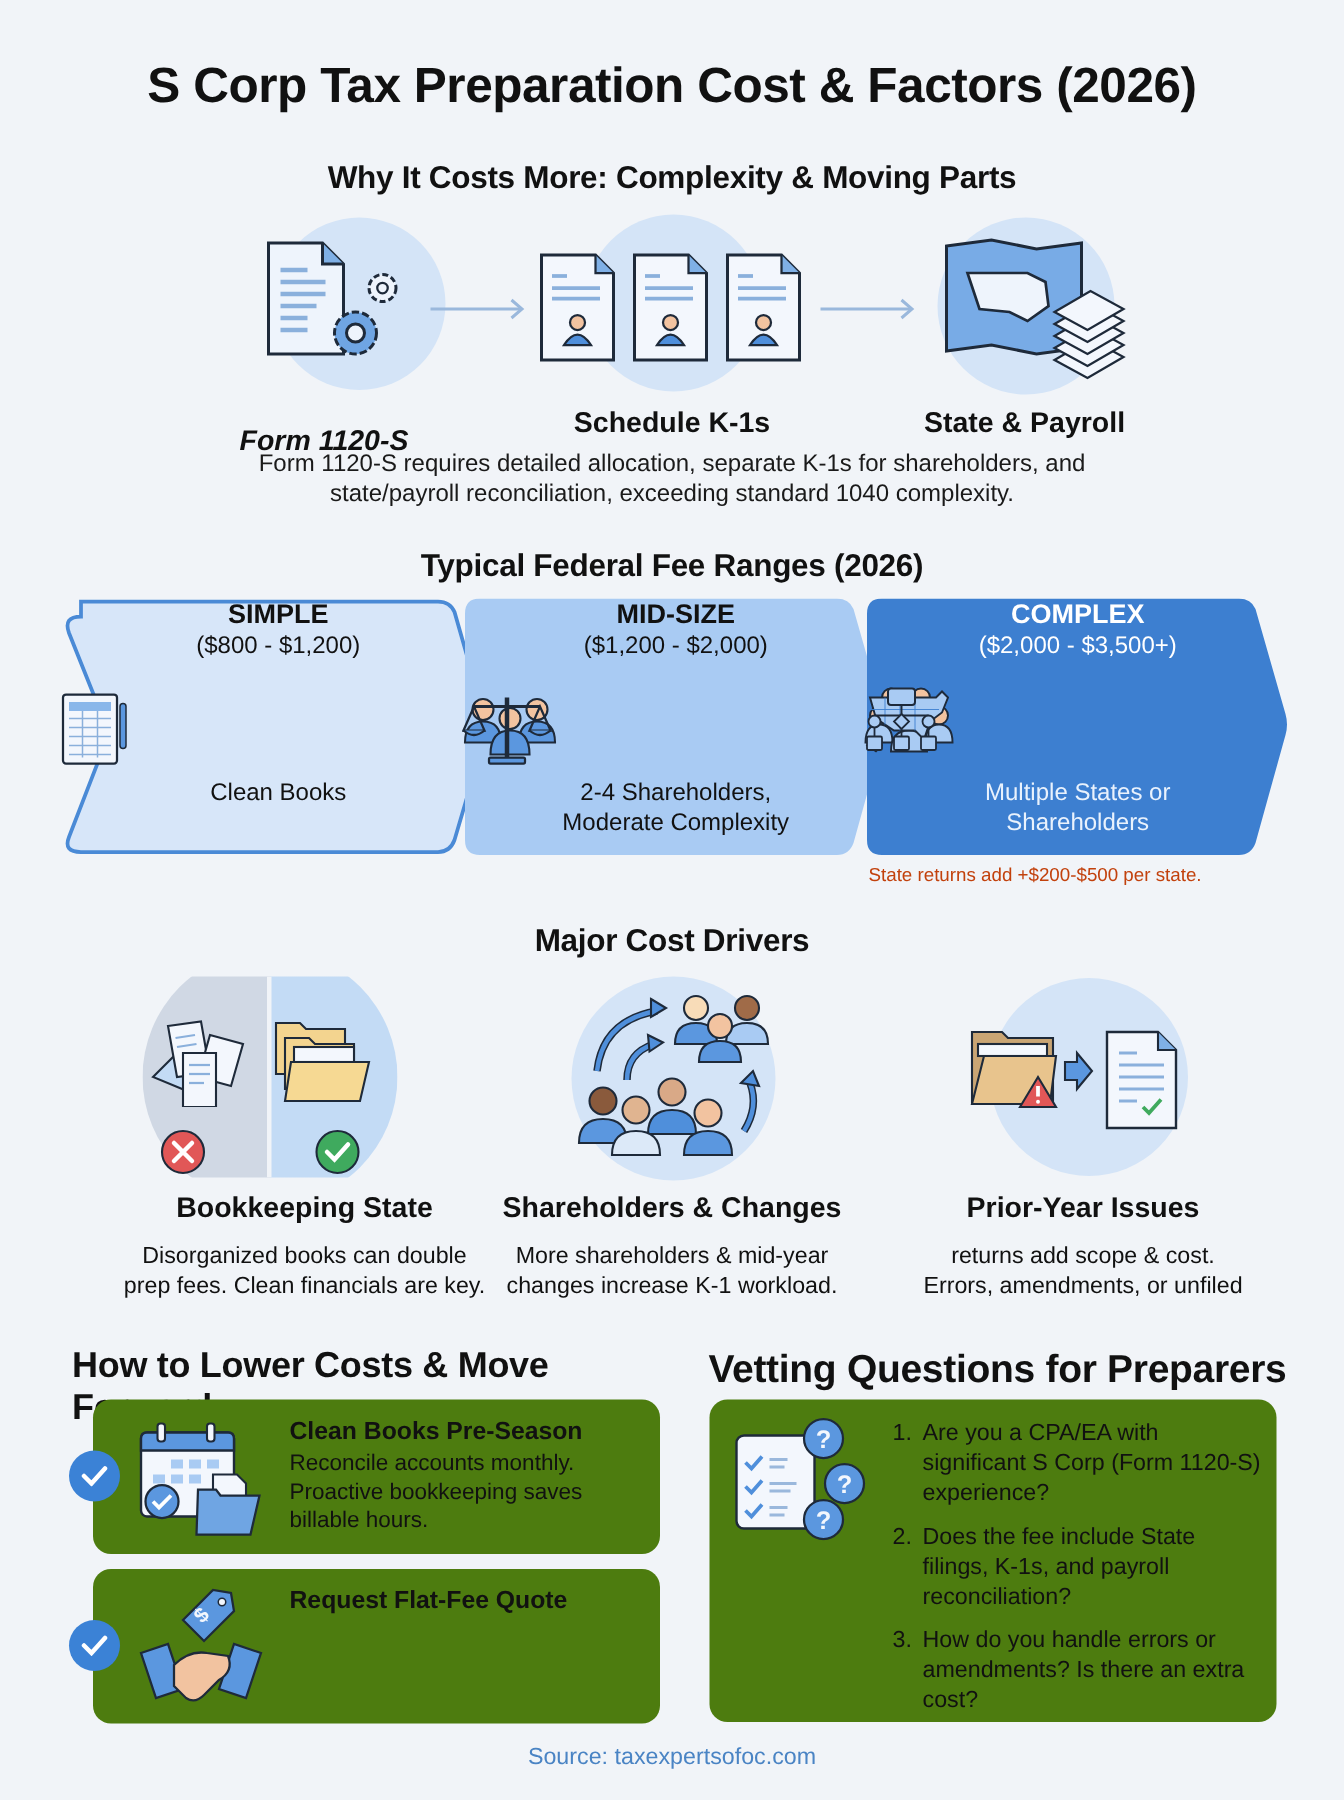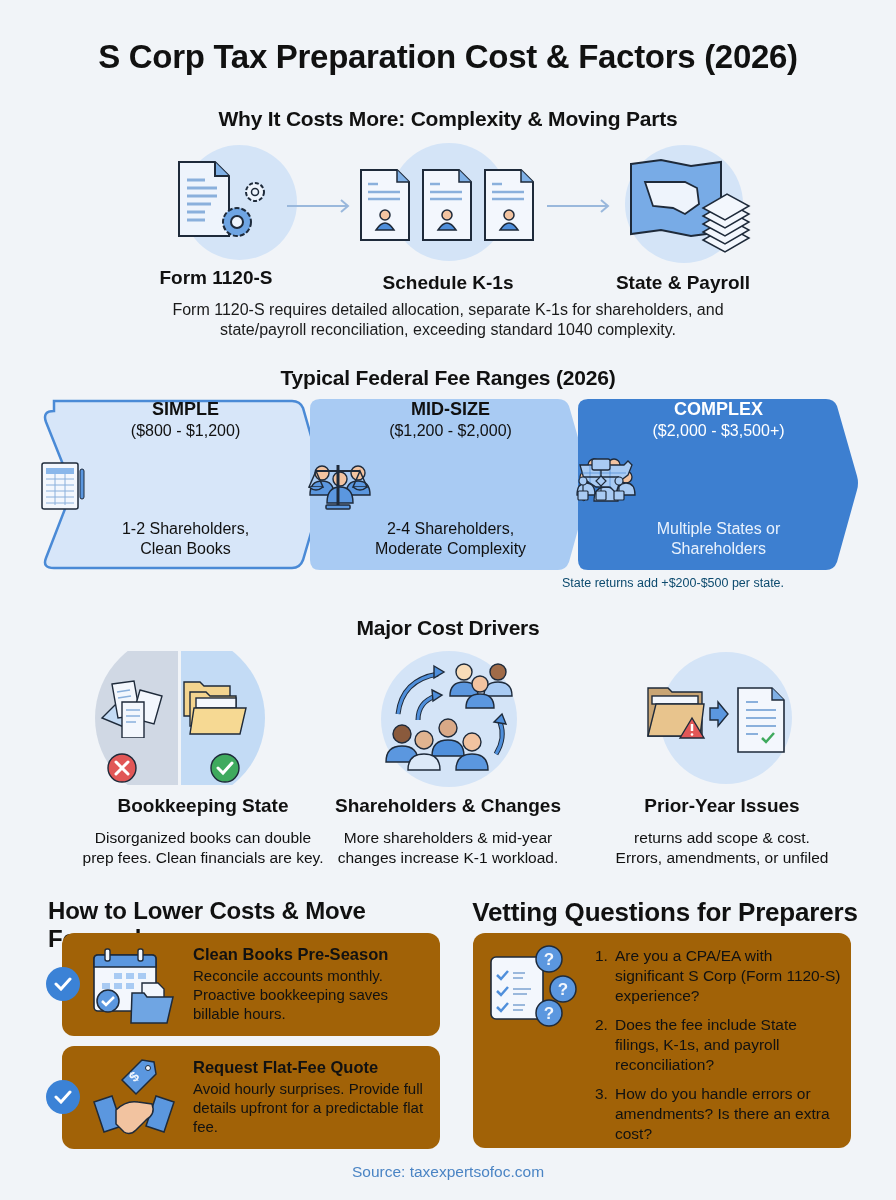--- a/index.html
+++ b/index.html
@@ -38,27 +38,27 @@
   .chev svg { position: absolute; left: 0; top: 0; }
   .chev-content {
     position: absolute; left: 0; top: 0; width: 100%; height: 100%;
     text-align: center;
   }
   .chev-name { font-size: 18px; font-weight: 700; }
   .chev-range { font-size: 16px; font-weight: 400; margin-top: 2px; }
   .chev-desc { font-size: 16px; line-height: 20px; position: absolute; left: 0; width: 100%; top: 120px; }
   .chev-icons { position: absolute; left: 0; width: 100%; top: 62px; height: 52px; display: flex; justify-content: center; gap: 16px; align-items: flex-end; }
 
-  .note { position: absolute; top: 576px; left: 562px; font-size: 12.5px; color: #0c4a6e; }
+  .note { position: absolute; top: 576px; left: 579px; font-size: 12.5px; color: #c2410c; }
 
   .driver-label { position: absolute; width: 260px; text-align: center; font-size: 19px; font-weight: 700; top: 795px; }
   .driver-desc { position: absolute; width: 260px; text-align: center; top: 828px; font-size: 15.5px; line-height: 20px; }
 
   .card {
-    position: absolute; background: #a16207; border-radius: 12px;
+    position: absolute; background: #4d7c0f; border-radius: 12px;
   }
   .card-title { font-size: 16.5px; font-weight: 700; }
   .card-text { font-size: 15px; line-height: 19px; margin-top: 2px; }
   .check-badge {
     position: absolute; width: 34px; height: 34px; border-radius: 50%;
     background: #3b82d6; display: flex; align-items: center; justify-content: center;
   }
   .q-list { list-style: none; }
   .q-list li { font-size: 15.5px; line-height: 20px; margin-bottom: 9px; display: flex; }
   .q-num { width: 20px; flex-shrink: 0; }
@@ -123,21 +123,21 @@
   <path d="M20 24 l40 0 l12 6 l2 16 l-14 10 l-12 -6 l-20 -2 z" fill="#eef4fc" stroke="#1e2a3a" stroke-width="1.8"></path>
   <g fill="#f3f7fd" stroke="#1e2a3a" stroke-width="1.5">
     <path d="M78 82 l22 12 l24 -14 l-22 -12 z"></path>
     <path d="M78 74 l22 12 l24 -14 l-22 -12 z"></path>
     <path d="M78 66 l22 12 l24 -14 l-22 -12 z"></path>
     <path d="M78 58 l22 12 l24 -14 l-22 -12 z"></path>
     <path d="M78 50 l22 12 l24 -14 l-22 -12 z"></path>
   </g>
 </svg>
 
-<div class="step-label" style="left:116px; top:267px;">Form 1120-S</div>
+<div class="step-label" style="left:116px; top:284px;font-style:italic;">Form 1120-S</div>
 <div class="step-label" style="left:348px; top:272px;">Schedule K-1s</div>
 <div class="step-label" style="left:583px; top:272px;">State &amp; Payroll</div>
 
 <div class="abs center desc" style="top:300px; left:0; width:896px;">
   <div>Form 1120-S requires detailed allocation, separate K-1s for shareholders, and</div>
   <div>state/payroll reconciliation, exceeding standard 1040 complexity.</div>
 </div>
 
 <div class="section-title" style="top:366px;">Typical Federal Fee Ranges (2026)</div>
 
@@ -162,21 +162,20 @@
             <line x1="6" y1="30" x2="34" y2="30"></line>
             <line x1="6" y1="36" x2="34" y2="36"></line>
             <line x1="6" y1="42" x2="34" y2="42"></line>
             <line x1="15" y1="13" x2="15" y2="44"></line>
             <line x1="25" y1="13" x2="25" y2="44"></line>
           </g>
           <rect x="40" y="8" width="4" height="30" rx="2" fill="#5b97df" stroke="#1e2a3a" stroke-width="1"></rect>
         </svg>
     </div>
     <div class="chev-desc" style="padding-left:6px;">
-      <div>1-2 Shareholders,</div>
       <div>Clean Books</div>
     </div>
   </div>
 </div>
 
 <div class="chev" style="left:308px; width:285px;">
   <svg width="285" height="171">
       <path d="M12 0 h238 q8 0 11 7 l20 70 q2 7 0 14 l-20 72 q-3 8 -11 8 h-238 q-10 0 -10 -10 v-151 q0 -10 10 -10 z" fill="#a9cbf3"></path>
     </svg>
   <div class="chev-content">
@@ -410,21 +409,20 @@
   <svg class="abs" style="left:30px;top:12px;" width="84" height="82">
     <path d="M30 22 l20 -20 l12 2 l2 12 l-20 20 z" fill="#5b97df" stroke="#1e2a3a" stroke-width="1.5"></path>
     <circle cx="56" cy="10" r="2.5" fill="#f3f7fd" stroke="#1e2a3a" stroke-width="1"></circle>
     <text x="40" y="26" font-size="14" font-weight="700" fill="#f3f7fd" font-family="Liberation Sans, sans-serif" transform="rotate(-45 40 22)">$</text>
     <path d="M2 44 l18 -6 l10 30 l-18 6 z" fill="#5b97df" stroke="#1e2a3a" stroke-width="1.5"></path>
     <path d="M82 44 l-18 -6 l-10 30 l18 6 z" fill="#5b97df" stroke="#1e2a3a" stroke-width="1.5"></path>
     <path d="M24 52 q10 -10 22 -8 l14 2 q4 10 -6 16 l-10 10 q-6 6 -12 2 l-8 -8 z" fill="#f2c3a0" stroke="#1e2a3a" stroke-width="1.5"></path>
   </svg>
   <div class="abs" style="left:131px; top:12px; width:240px;">
     <div class="card-title">Request Flat-Fee Quote</div>
-    <div class="card-text">Avoid hourly surprises. Provide full details upfront for a predictable flat fee.</div>
   </div>
 </div>
 <div class="check-badge" style="left:46px; top:1080px;">
   <svg width="18" height="14">
       <path d="M2 7 l5 5 l9 -10" fill="none" stroke="#fff" stroke-width="3" stroke-linecap="round"></path>
     </svg>
 </div>
 
 <div class="abs" style="top:897px; left:460px; width:410px; text-align:center; font-size:26px; font-weight:700; letter-spacing:-0.2px;">Vetting Questions for Preparers</div>
 

